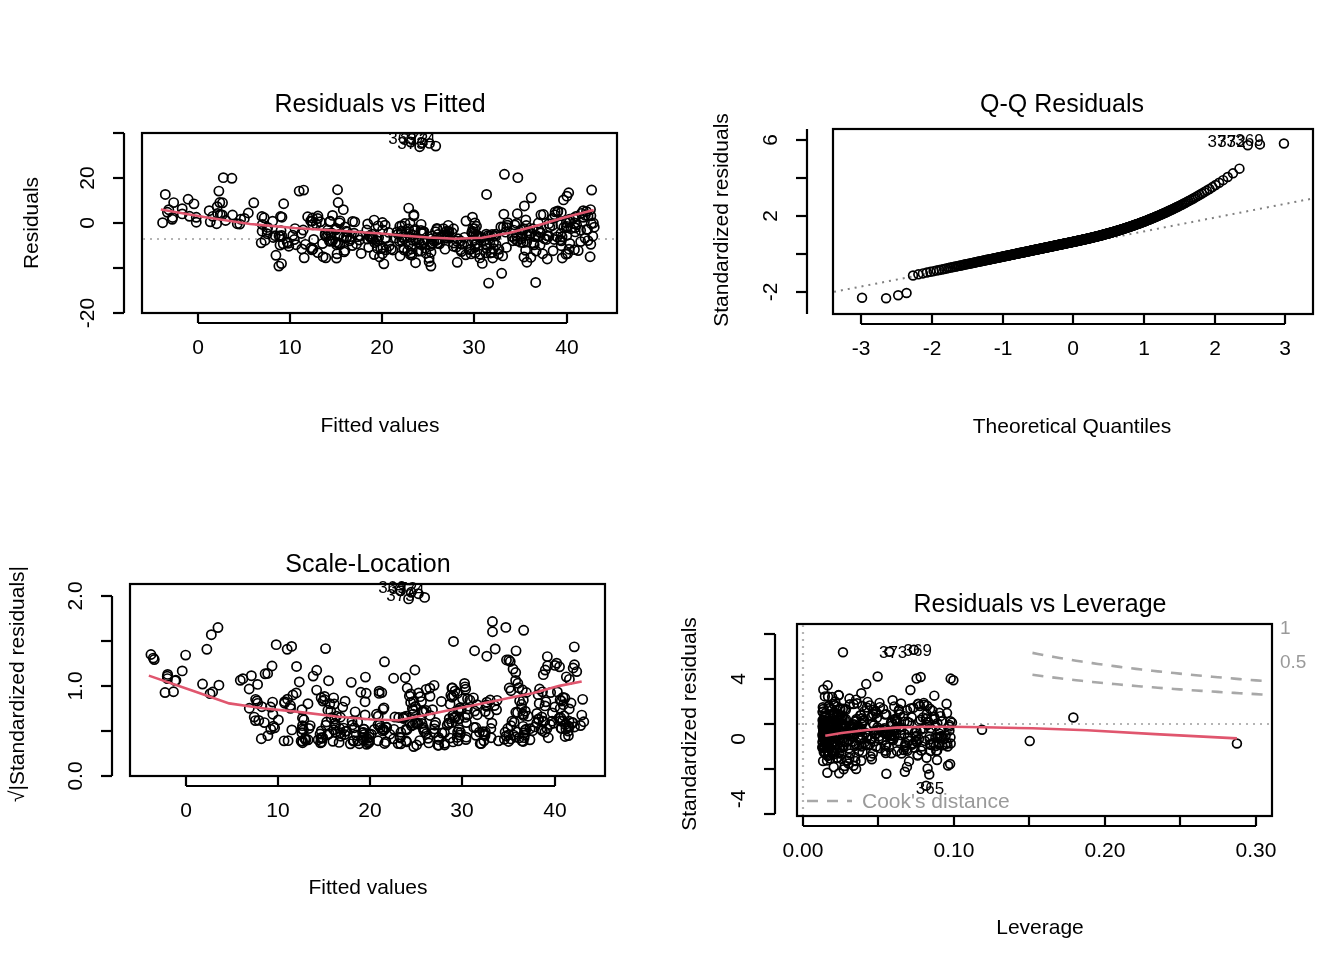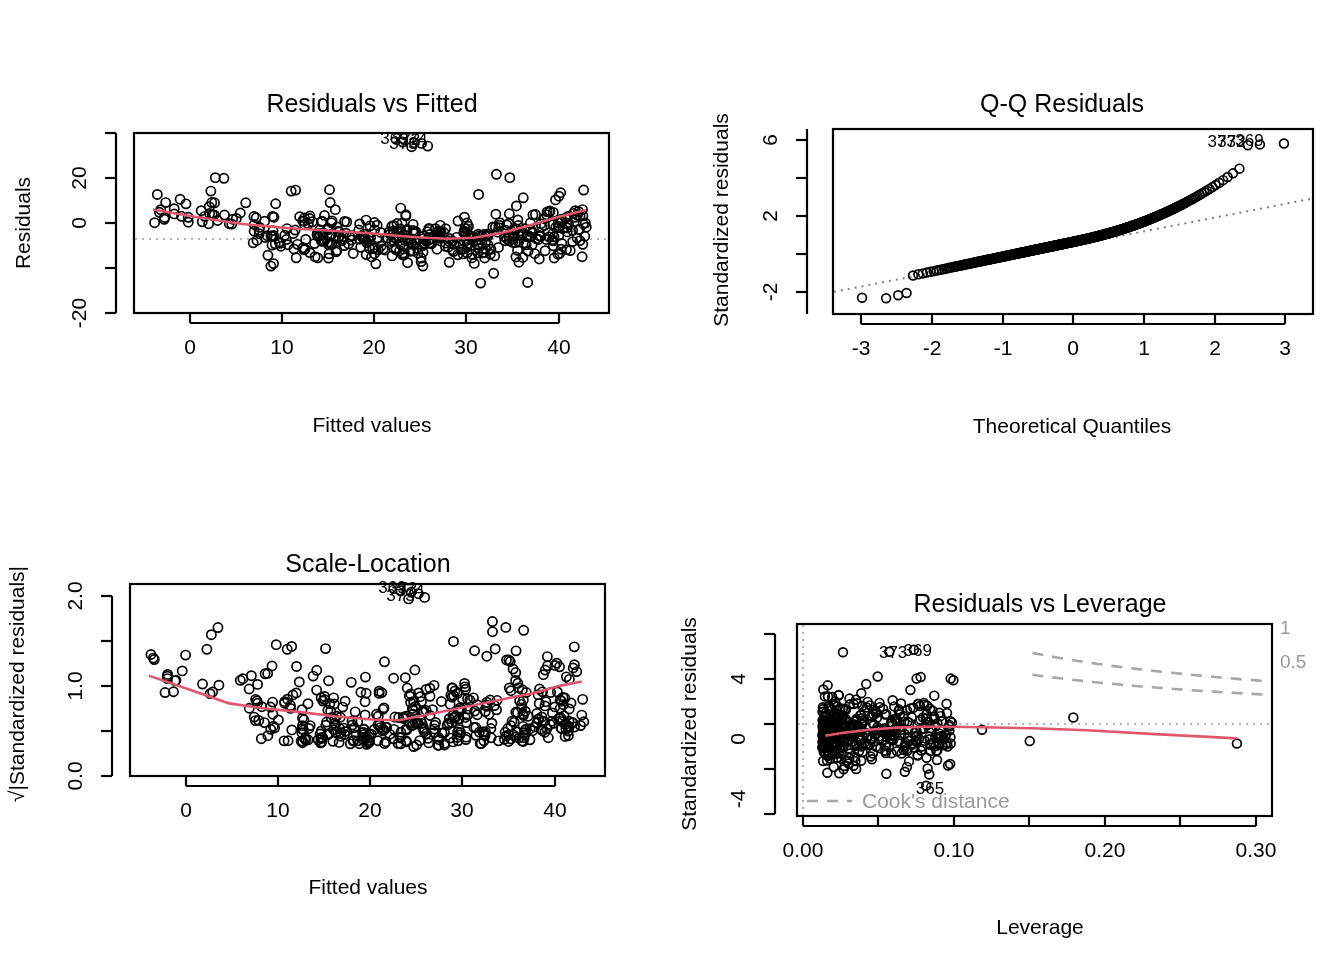--- a/index.html
+++ b/index.html
@@ -100,21 +100,21 @@
     stroke: #a8a8a8;
     stroke-width: 2.6;
     stroke-dasharray: 11 9;
   }
 </style>
 </head>
 <body>
 
 <div id="root">
 
-  <div class="panel" style="left:4px; top:60px;text-decoration:underline;">
+  <div class="panel" style="left:12px; top:60px;text-decoration:underline;">
     <svg class="plot-svg" width="672" height="420" viewBox="0 0 672 420">
       <text class="title-text" x="368" y="52">Residuals vs Fitted</text>
 
       <g>
         <path class="axisline" d="M112 73 L112 253"></path>
         <line class="tickmark" x1="101" y1="73" x2="112" y2="73"></line>
         <line class="tickmark" x1="101" y1="118" x2="112" y2="118"></line>
         <line class="tickmark" x1="101" y1="163" x2="112" y2="163"></line>
         <line class="tickmark" x1="101" y1="208" x2="112" y2="208"></line>
         <line class="tickmark" x1="101" y1="253" x2="112" y2="253"></line>

